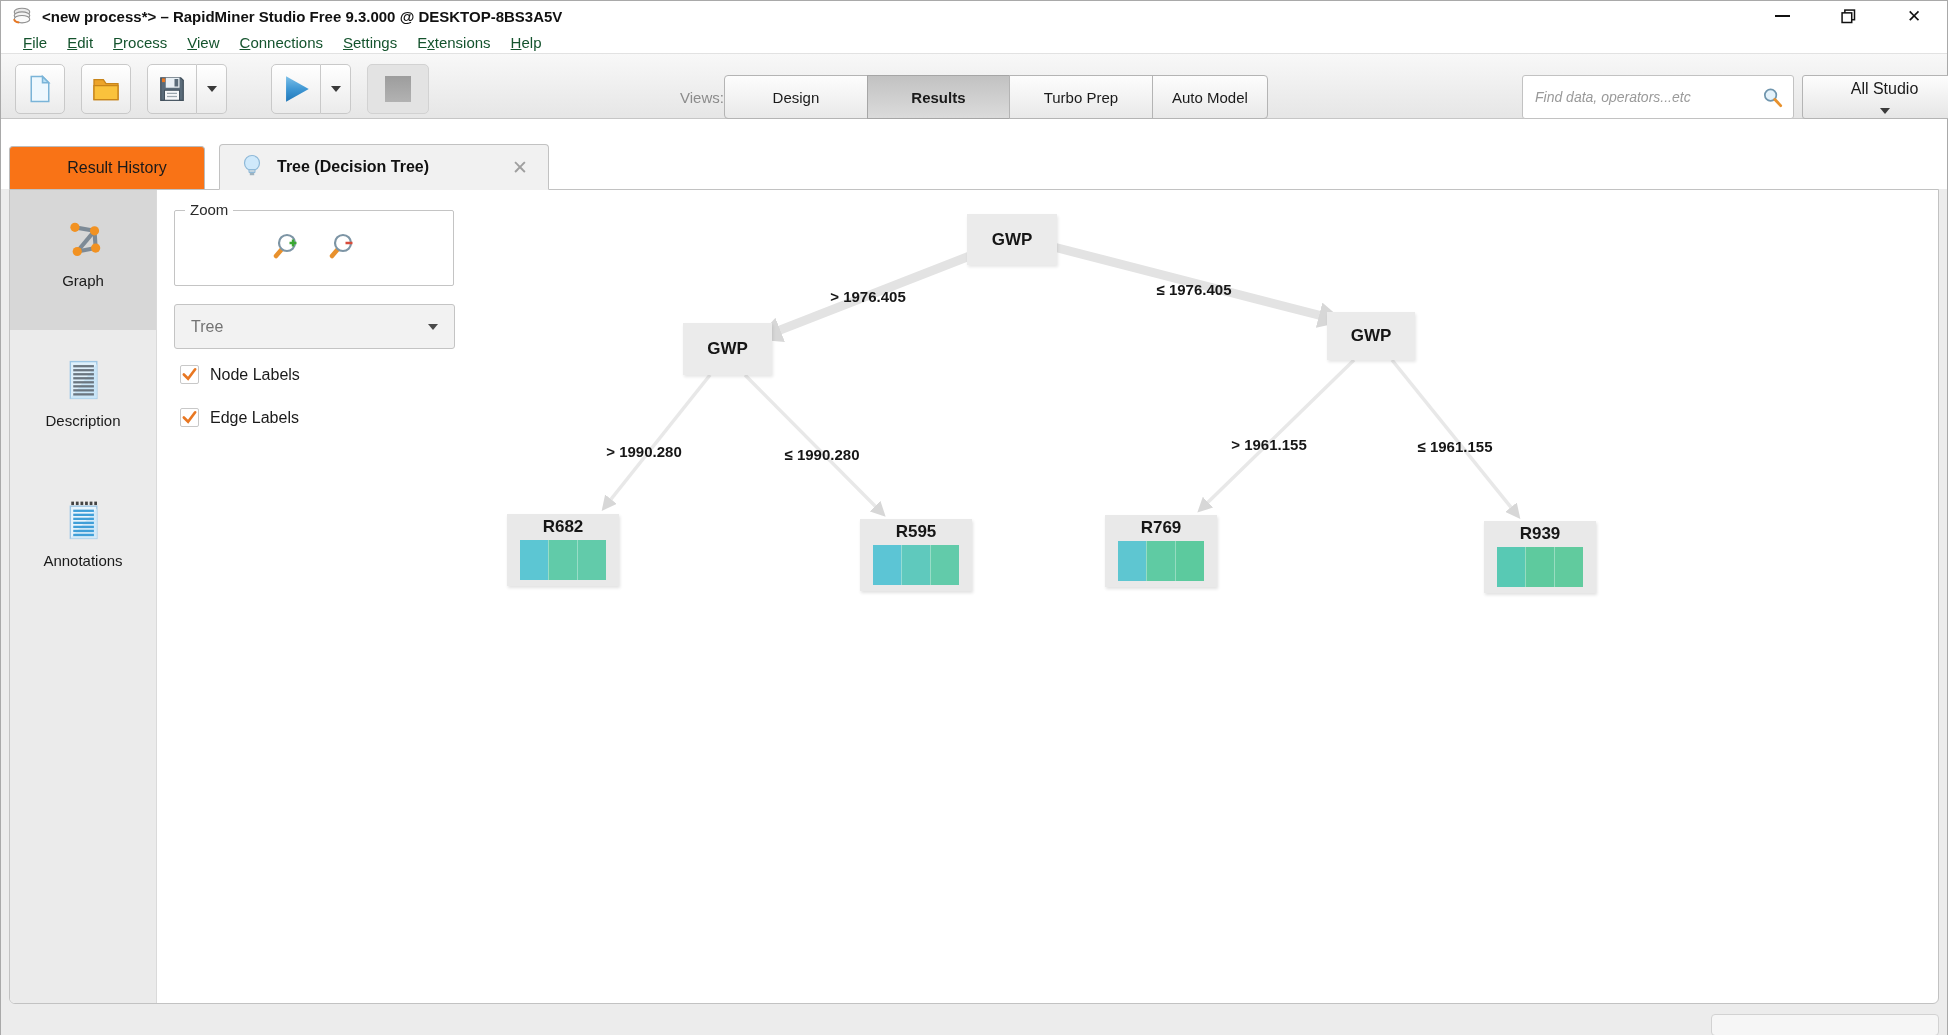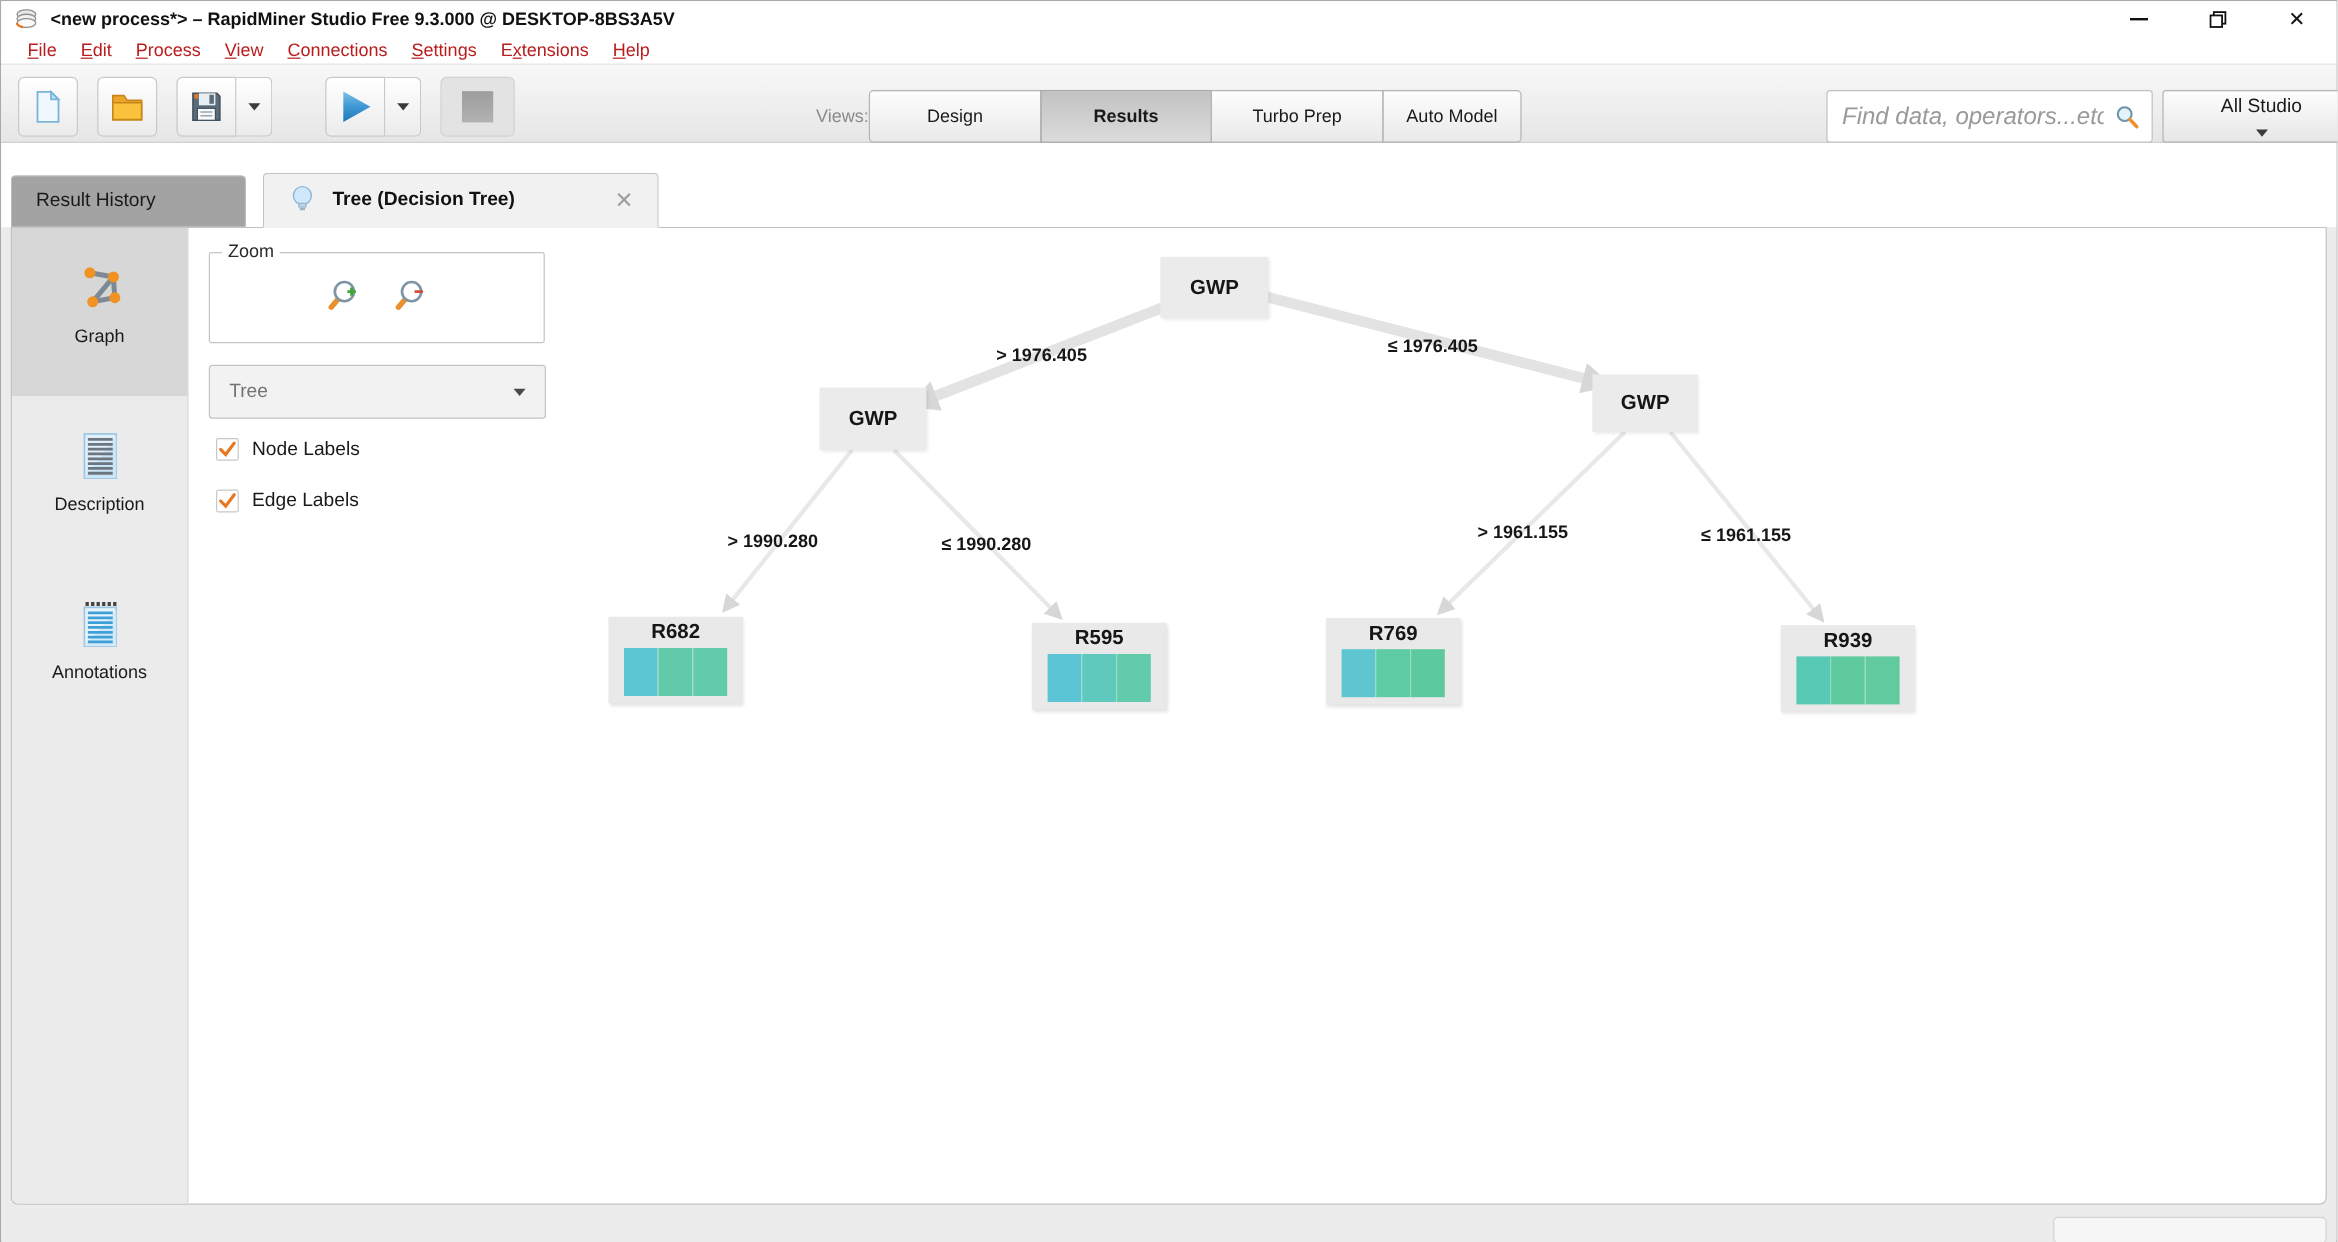--- a/index.html
+++ b/index.html
@@ -11,51 +11,51 @@
 .titlebar { height:30px; display:flex; align-items:center; padding-left:10px; background:#fff; }
 .logo { width:22px; height:22px; flex:0 0 auto; }
 .title-text { font-size:15px; font-weight:600; color:#111; margin-left:9px; white-space:nowrap; }
 .win-controls { margin-left:auto; display:flex; height:30px; }
 .win-btn { width:66px; height:30px; display:flex; align-items:center; justify-content:center; cursor:default; }
 .min-glyph { width:15px; height:2px; background:#111; }
 .close-glyph { font-size:17px; color:#111; line-height:1; }
 
 
 .menubar { height:22px; display:flex; align-items:center; padding-left:12px; background:#fff; }
-.menu-item { font-size:15px; color:#b91c1c; padding:0 10px; cursor:default; }
+.menu-item { font-size:15px; color:#14532d; padding:0 10px; cursor:default; }
 
 
 .toolbar { height:66px; background:linear-gradient(#f8f8f8,#e6e6e6); border-top:1px solid #e2e2e2; border-bottom:1px solid #c6c6c6; position:relative; display:flex; align-items:flex-start; padding:10px 0 0 14px; }
 .tool-btn { width:50px; height:50px; border:1px solid #c9c9c9; border-radius:5px; background:linear-gradient(#ffffff,#ebebeb); display:flex; align-items:center; justify-content:center; }
 .btn-group { display:flex; }
 .btn-group .tool-btn.main { border-radius:5px 0 0 5px; }
 .caret-btn { width:30px; height:50px; border:1px solid #c9c9c9; border-left:none; border-radius:0 5px 5px 0; background:linear-gradient(#ffffff,#ebebeb); display:flex; align-items:center; justify-content:center; }
 .caret { width:0; height:0; border-left:5px solid transparent; border-right:5px solid transparent; border-top:6px solid #3a3a3a; }
 .stop-btn { width:62px; height:50px; background:#e3e3e3; border:1px solid #d2d2d2; border-radius:5px; display:flex; align-items:center; justify-content:center; }
 .stop-square { width:26px; height:26px; background:linear-gradient(#9d9d9d,#b2b2b2); }
 .sp16 { width:16px; } .sp44 { width:44px; }
 
 .views-group { position:absolute; left:679px; top:21px; height:44px; display:flex; align-items:center; }
 .views-label { font-size:15px; color:#8b8b8b; }
 .view-btn { height:44px; border:1px solid #b4b4b4; background:linear-gradient(#fdfdfd,#e9e9e9); font-size:15px; color:#1a1a1a; display:flex; align-items:center; justify-content:center; margin-left:-1px; font-family:"Liberation Sans",sans-serif; }
 .view-btn.first { border-radius:4px 0 0 4px; margin-left:0; }
 .view-btn.last { border-radius:0 4px 4px 0; }
 .view-btn.active { background:linear-gradient(#c2c2c2,#dbdbdb); font-weight:700; border-color:#a6a6a6; }
 
 .search-box { position:absolute; left:1521px; top:21px; width:272px; height:44px; background:#fff; border:1px solid #c2c2c2; border-radius:3px; }
-.search-input { position:absolute; inset:0; border:none; outline:none; background:transparent; font-family:"Liberation Sans",sans-serif; font-style:italic; font-size:20px; color:#555; padding:0 40px 0 12px; }
+.search-input { position:absolute; inset:0; border:none; outline:none; background:transparent; font-family:"Liberation Sans",sans-serif; font-style:italic; font-size:14px; color:#555; padding:0 40px 0 12px; }
 .search-input::placeholder { color:#9a9a9a; font-style:italic; }
 .search-icon { position:absolute; right:9px; top:10px; }
 .scope-btn { position:absolute; left:1801px; top:21px; width:165px; height:44px; border:1px solid #b4b4b4; border-radius:3px; background:linear-gradient(#fdfdfd,#e6e6e6); display:flex; align-items:center; justify-content:center; font-size:16px; color:#1a1a1a; gap:10px;flex-direction:column; }
 
 
 .gap-row { height:24px; background:#fff; }
 .tabbar { height:46px; background:#fff; display:flex; align-items:flex-end; padding-left:8px; position:relative; z-index:3; }
 .tab { display:flex; align-items:center; cursor:default; }
-.tab.inactive { width:196px; height:43px; background:#a3a3a3; border:1px solid #bcbcbc; border-bottom:none; border-radius:4px 4px 0 0; padding-left:20px; font-size:16px; color:#1a1a1a; }
+.tab.inactive { width:196px; height:43px; background:#f97316; border:1px solid #bcbcbc; border-bottom:none; border-radius:4px 4px 0 0; padding-left:20px; font-size:16px; color:#1a1a1a;justify-content:center; }
 .tab.active { width:330px; height:46px; margin-left:14px; margin-bottom:-1px; background:#f1f1f1; border:1px solid #c2c2c2; border-bottom:1px solid #f1f1f1; border-radius:4px 4px 0 0; padding:0 14px 0 22px; font-size:16px; font-weight:700; color:#111; }
 .tab-close { margin-left:auto; color:#9f9f9f; font-size:19px; font-weight:400; padding-right:6px; }
 .bulb { margin-right:15px; }
 
 
 .content { position:relative; height:847px; background:#ececec; }
 .panel { position:absolute; left:8px; right:8px; top:0; height:815px; background:#fff; border:1px solid #c2c2c2; border-radius:0 0 6px 6px; overflow:hidden; }
 .hscroll { position:absolute; left:1710px; top:825px; width:228px; height:22px; background:#f6f6f6; border:1px solid #d2d2d2; border-radius:4px; }
 
 

